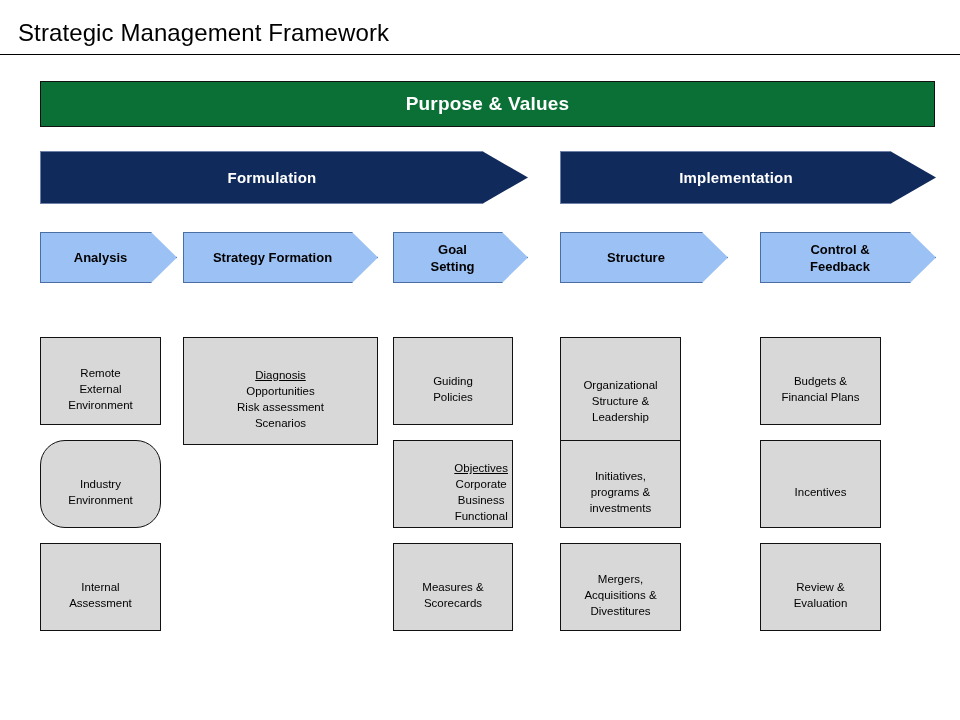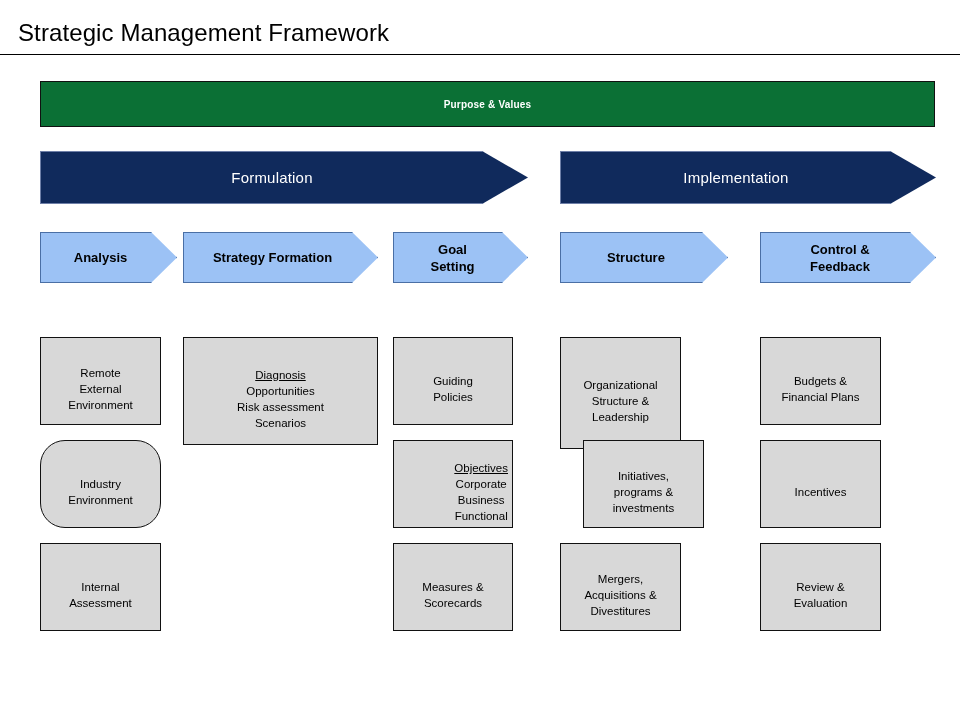--- a/index.html
+++ b/index.html
@@ -52,41 +52,41 @@
     height: 46px;
     background: #0B7035;
     border: 1.2px solid #111111;
     box-sizing: border-box;
     display: flex;
     align-items: center;
     justify-content: center;
   }
   .purpose-bar span {
     color: #ffffff;
-    font-size: 10px;
+    font-size: 19px;
     font-weight: bold;
     letter-spacing: 0.2px;
   }
 
   
   .phase-arrow {
     position: absolute;
     top: 151px;
     height: 53px;
     background: #102A5C;
     border: 1px solid #6E7FA8;
     box-sizing: border-box;
     display: flex;
     align-items: center;
     justify-content: center;
   }
   .phase-arrow span {
     color: #ffffff;
     font-size: 15px;
-    font-weight: normal;
+    font-weight: bold;
     letter-spacing: 0.2px;
     position: relative;
     left: -12px;
   }
   .phase-formulation {
     left: 40px;
     width: 488px;
     clip-path: polygon(0 0, calc(100% - 46px) 0, 100% 50%, calc(100% - 46px) 100%, 0 100%);
   }
   .phase-implementation {
@@ -227,21 +227,21 @@
     </div>
   </div>
 
   <div class="detail-box" style="left:560px; top:337px; width:121px; height:112px;">
     <div class="box-text">
       <span>Organizational
 Structure &amp;
 Leadership</span>
     </div>
   </div>
-  <div class="detail-box" style="left:560px; top:440px; width:121px; height:88px;margin-left:23px;">
+  <div class="detail-box" style="left:560px; top:440px; width:121px; height:88px;">
     <div class="box-text">
       <span>Initiatives,
 programs &amp;
 investments</span>
     </div>
   </div>
   <div class="detail-box" style="left:560px; top:543px; width:121px; height:88px;">
     <div class="box-text">
       <span>Mergers,
 Acquisitions &amp;

